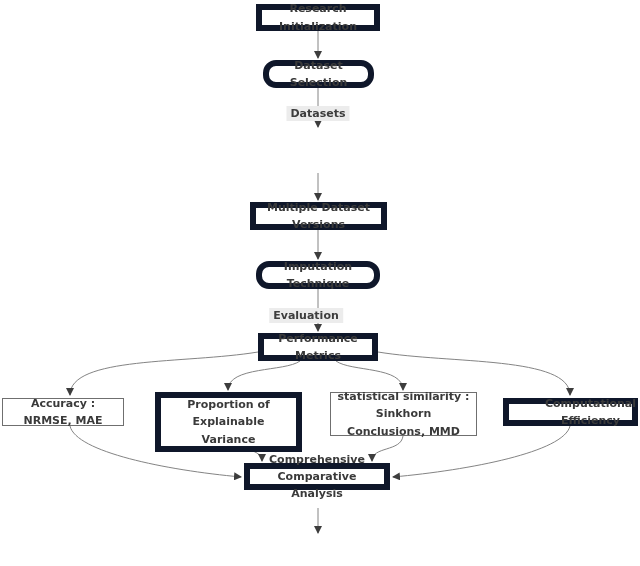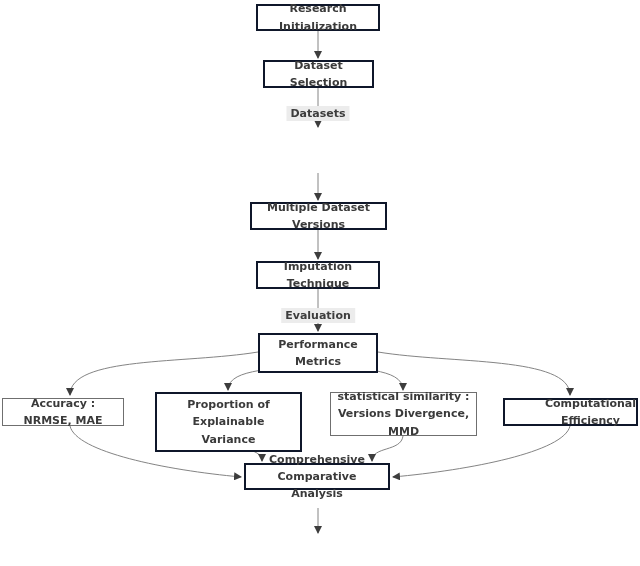--- a/index.html
+++ b/index.html
@@ -10,21 +10,21 @@
     background: #ffffff;
     font-family: "DejaVu Sans", "Liberation Sans", sans-serif;
     overflow: hidden;
   }
   #edges { position: absolute; left: 0; top: 0; width: 640px; height: 566px; }
   .edge { fill: none; stroke: #848484; stroke-width: 1; }
   .node {
     position: absolute;
     box-sizing: border-box;
     background: #ffffff;
-    border: 2px solid #0f172a;
+    border: 6px solid #0f172a;
     color: #3a3a3a;
     font-size: 11px;
     font-weight: bold;
     text-align: center;
     white-space: pre-line;
     line-height: 1.55;
     display: flex;
     align-items: center;
     justify-content: center;
     padding: 2px 4px;
@@ -36,33 +36,33 @@
     background: #ececec;
     color: #3d3d3d;
     font-size: 11px;
     font-weight: bold;
     padding: 1px 4px;
     white-space: nowrap;
     margin-top: 6px;
   }
   
   #n-research      { left:256px; top:4px;   width:124px; height:27px; }
-  #n-dataset       { left:263px; top:60px;  width:111px; height:28px; }
+  #n-dataset       { left:263px; top:60px;  width:111px; height:28px;border-radius:13px; }
   #n-missing       { left:244px; top:129px; width:147px; height:44px; }
   #n-versions      { left:250px; top:202px; width:137px; height:28px; }
-  #n-imputation    { left:256px; top:261px; width:124px; height:28px; }
-  #n-performance   { left:258px; top:333px; width:120px; height:40px; }
+  #n-imputation    { left:256px; top:261px; width:124px; height:28px;border-radius:13px; }
+  #n-performance   { left:258px; top:333px; width:120px; height:28px; }
   #n-accuracy      { left:2px;   top:398px; width:122px; height:28px; }
   #n-variance      { left:155px; top:392px; width:147px; height:60px; }
   #n-similarity    { left:330px; top:392px; width:147px; height:44px; }
   #n-efficiency    { left:503px; top:398px; width:135px; height:28px;padding-left:44px; }
   #n-analysis      { left:244px; top:463px; width:146px; height:27px; }
   #n-conclusions   { left:255px; top:535px; width:127px; height:28px; }
   #lbl-datasets    { left:318px; top:100px; }
-  #lbl-evaluation  { left:318px; top:302px; }
+  #lbl-evaluation  { left:306px; top:302px; }
 </style>
 </head>
 <body>
 
 <div id="canvas">
 
   <svg id="edges" viewBox="0 0 640 566" xmlns="http://www.w3.org/2000/svg">
     <defs>
       <marker id="arrow" markerUnits="userSpaceOnUse" markerWidth="8" markerHeight="8" refX="7" refY="4" orient="auto">
         <path d="M0,0 L8,4 L0,8 Z" fill="#3d3d3d"></path>
@@ -93,19 +93,19 @@
   <div class="node" id="n-imputation">Imputation Technique</div>
 
   <div class="edge-label" id="lbl-evaluation">Evaluation</div>
 
   <div class="node" id="n-performance">Performance Metrics</div>
 
   <div class="node emph" id="n-accuracy">Accuracy : NRMSE, MAE</div>
   <div class="node" id="n-variance">Proportion of Explainable
 Variance</div>
   <div class="node emph" id="n-similarity">statistical similarity :
-Versions Divergence, MMD</div>
+Sinkhorn Conclusions, MMD</div>
   <div class="node" id="n-efficiency">Computational Efficiency</div>
 
   <div class="node" id="n-analysis">Comprehensive
 Comparative Analysis</div>
 
 </div>
 
 </body></html>

